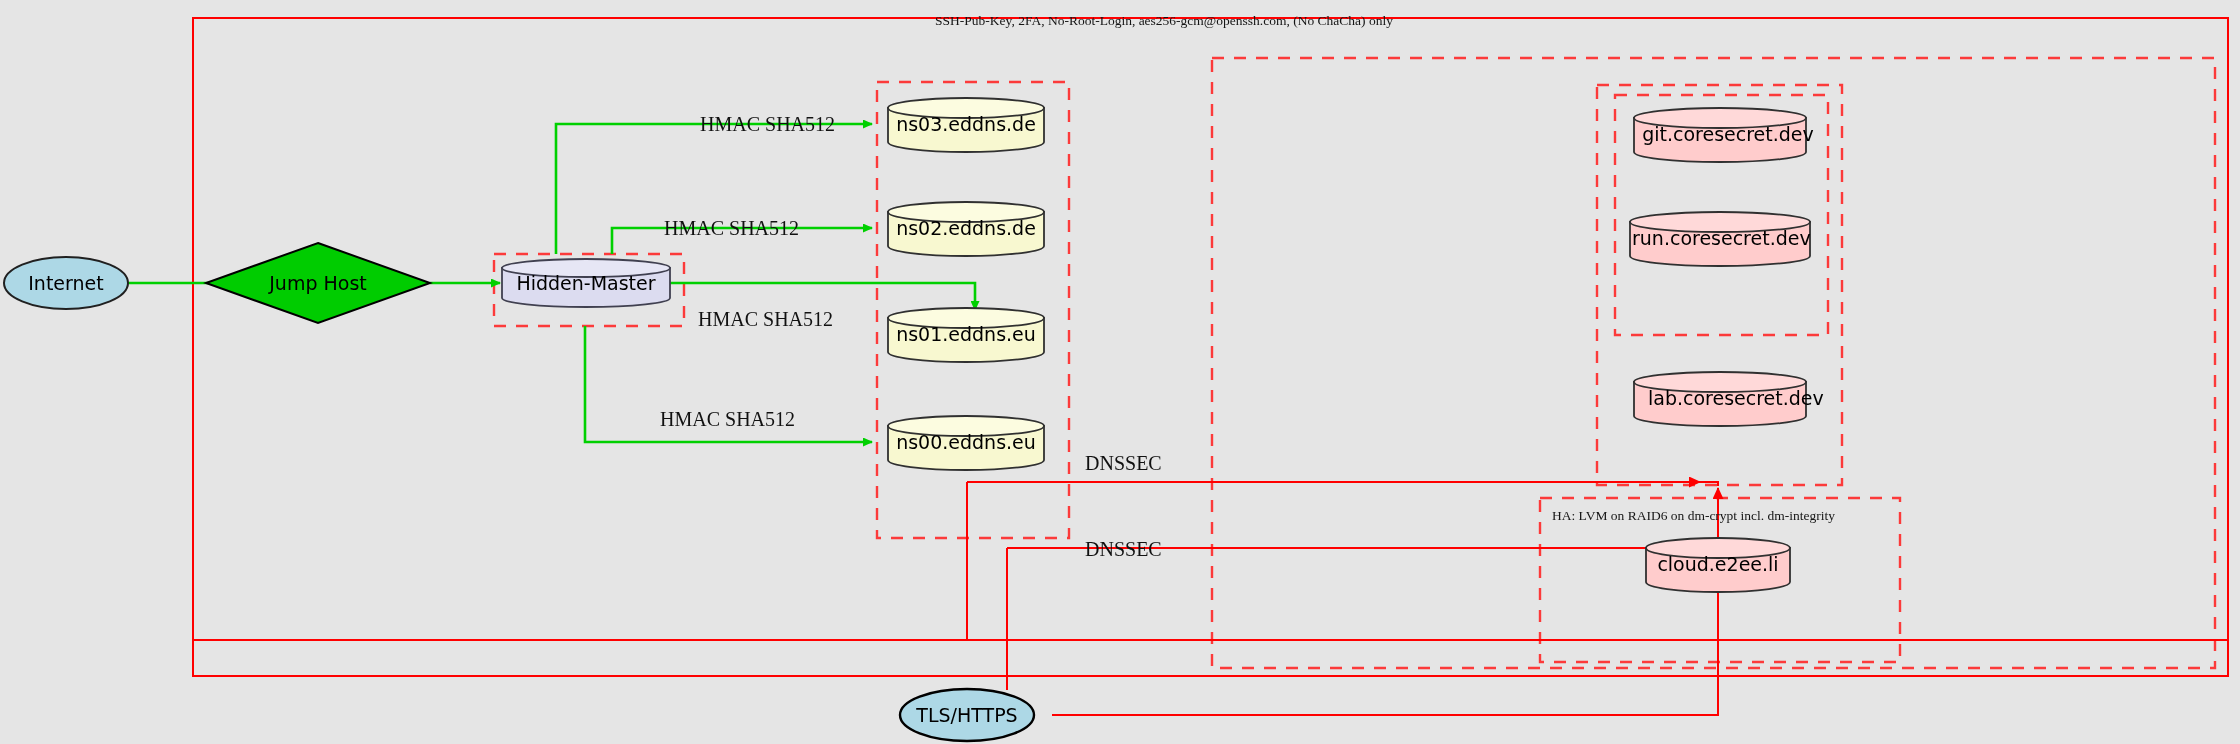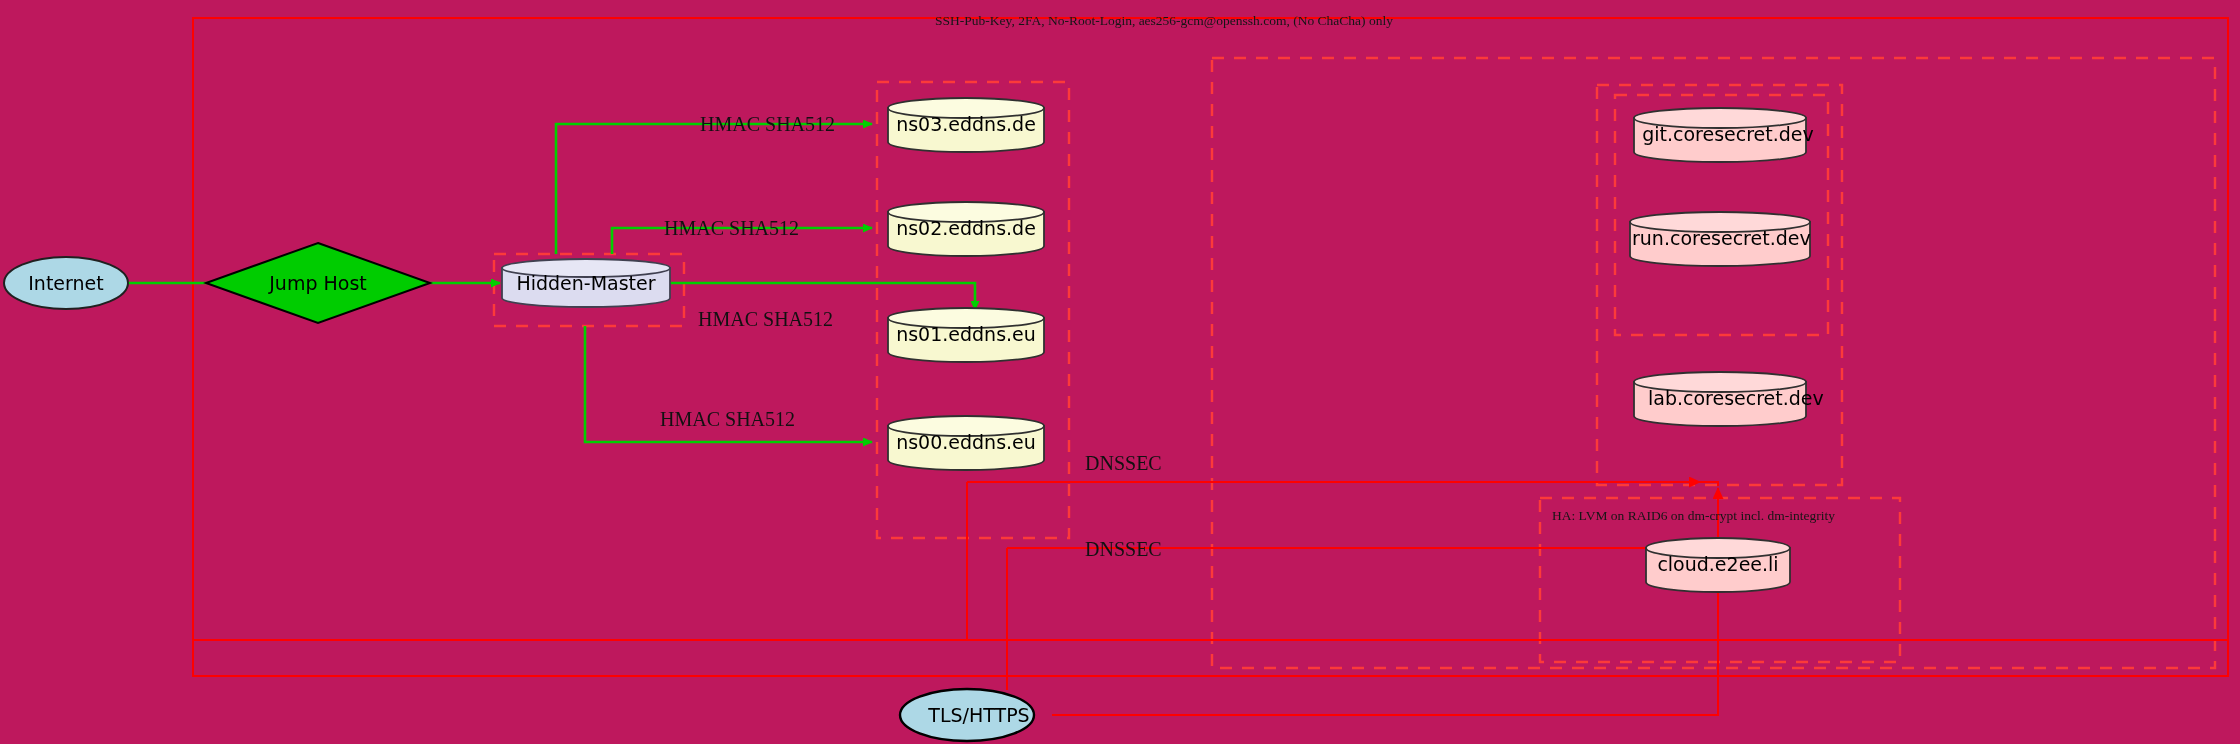--- a/index.html
+++ b/index.html
@@ -7,21 +7,21 @@
     padding: 0;
     background: #ffffff;
   }
   body {
     font-family: "Liberation Sans", sans-serif;
   }
   #canvas {
     position: relative;
     width: 2240px;
     height: 744px;
-    background: #be185d;
+    background: #e5e5e5;
     overflow: hidden;
   }
   svg.layer {
     position: absolute;
     left: 0;
     top: 0;
     width: 2240px;
     height: 744px;
     pointer-events: none;
   }
@@ -202,21 +202,21 @@
   <div class="node-label" style="left:890px; top:431px; width:152px;">ns00.eddns.eu</div>
 
   <div class="node-label" style="left:1636px; top:123px; width:184px;">git.coresecret.dev</div>
 
   <div class="node-label" style="left:1632px; top:227px; width:176px;">run.coresecret.dev</div>
 
   <div class="node-label" style="left:1636px; top:387px; width:168px;padding-left:12px;">lab.coresecret.dev</div>
 
   <div class="node-label" style="left:1648px; top:553px; width:140px;">cloud.e2ee.li</div>
 
-  <div class="node-label" style="left:901px; top:704px; width:132px;padding-left:12px;">TLS/HTTPS</div>
+  <div class="node-label" style="left:901px; top:704px; width:132px;">TLS/HTTPS</div>
 
   <div class="edge-label" style="left:700px; top:113px;">HMAC SHA512</div>
 
   <div class="edge-label" style="left:664px; top:217px;">HMAC SHA512</div>
 
   <div class="edge-label" style="left:698px; top:308px;">HMAC SHA512</div>
 
   <div class="edge-label" style="left:660px; top:408px;">HMAC SHA512</div>
 
   <div class="edge-label" style="left:1085px; top:452px;">DNSSEC</div>

